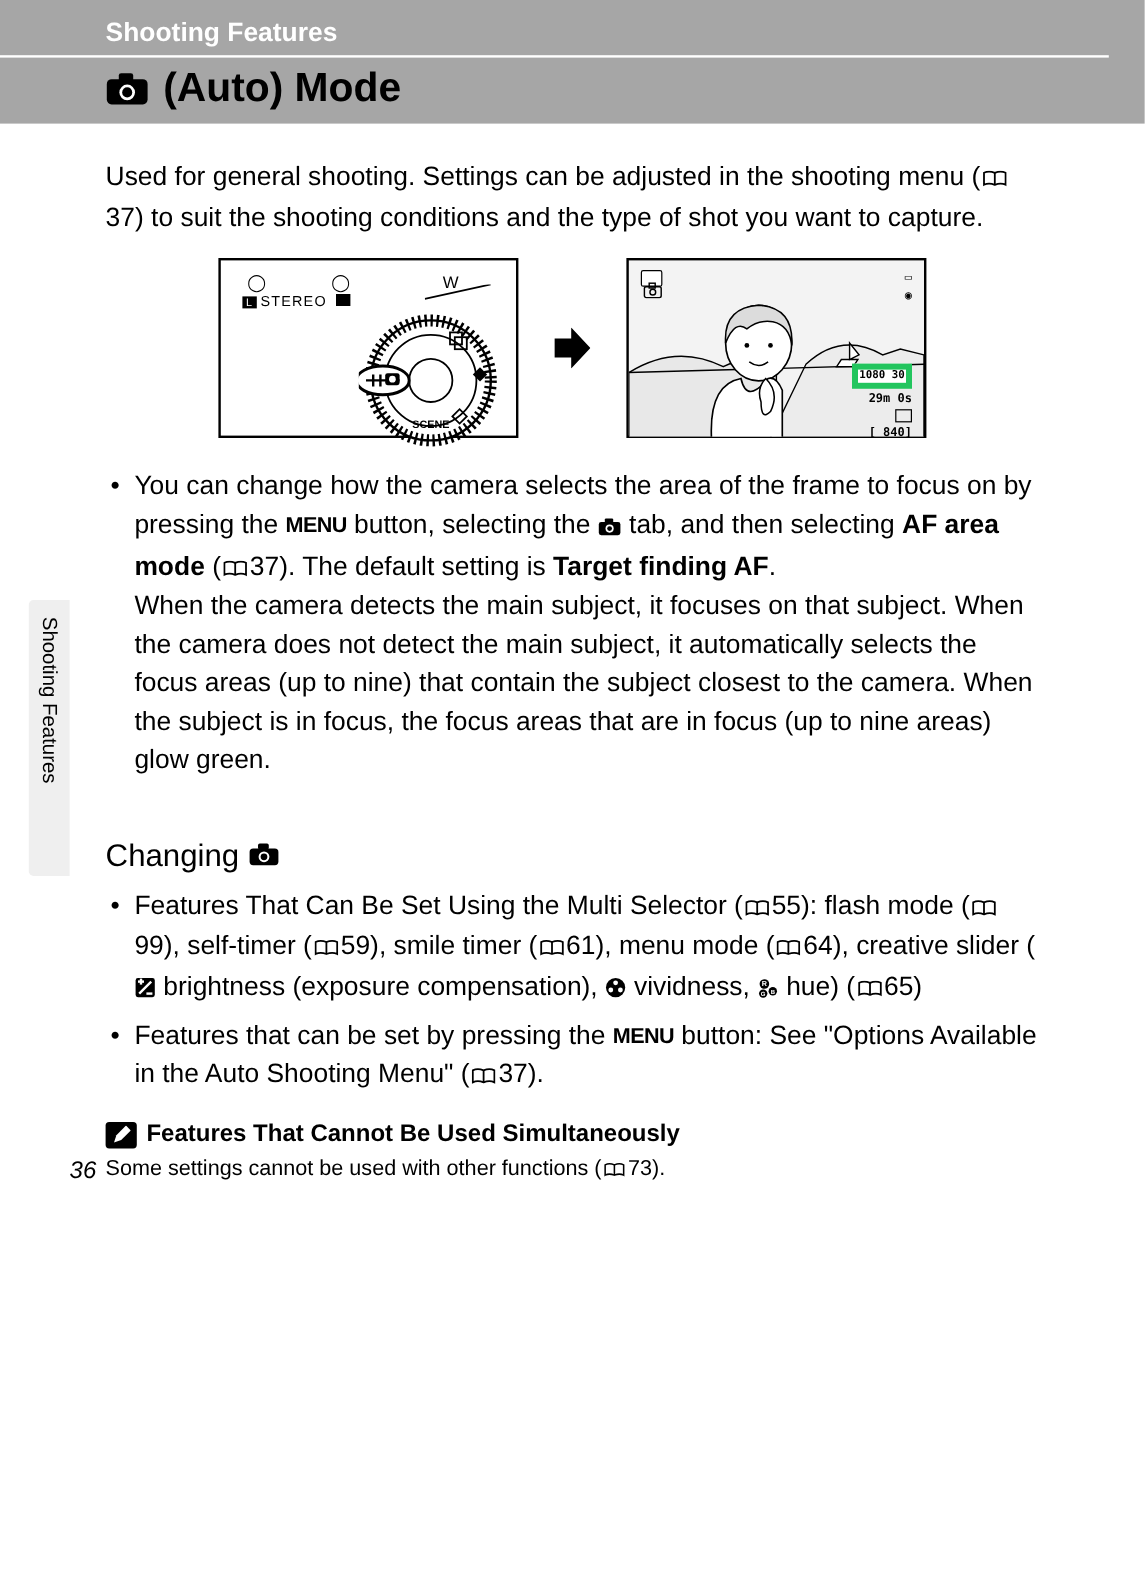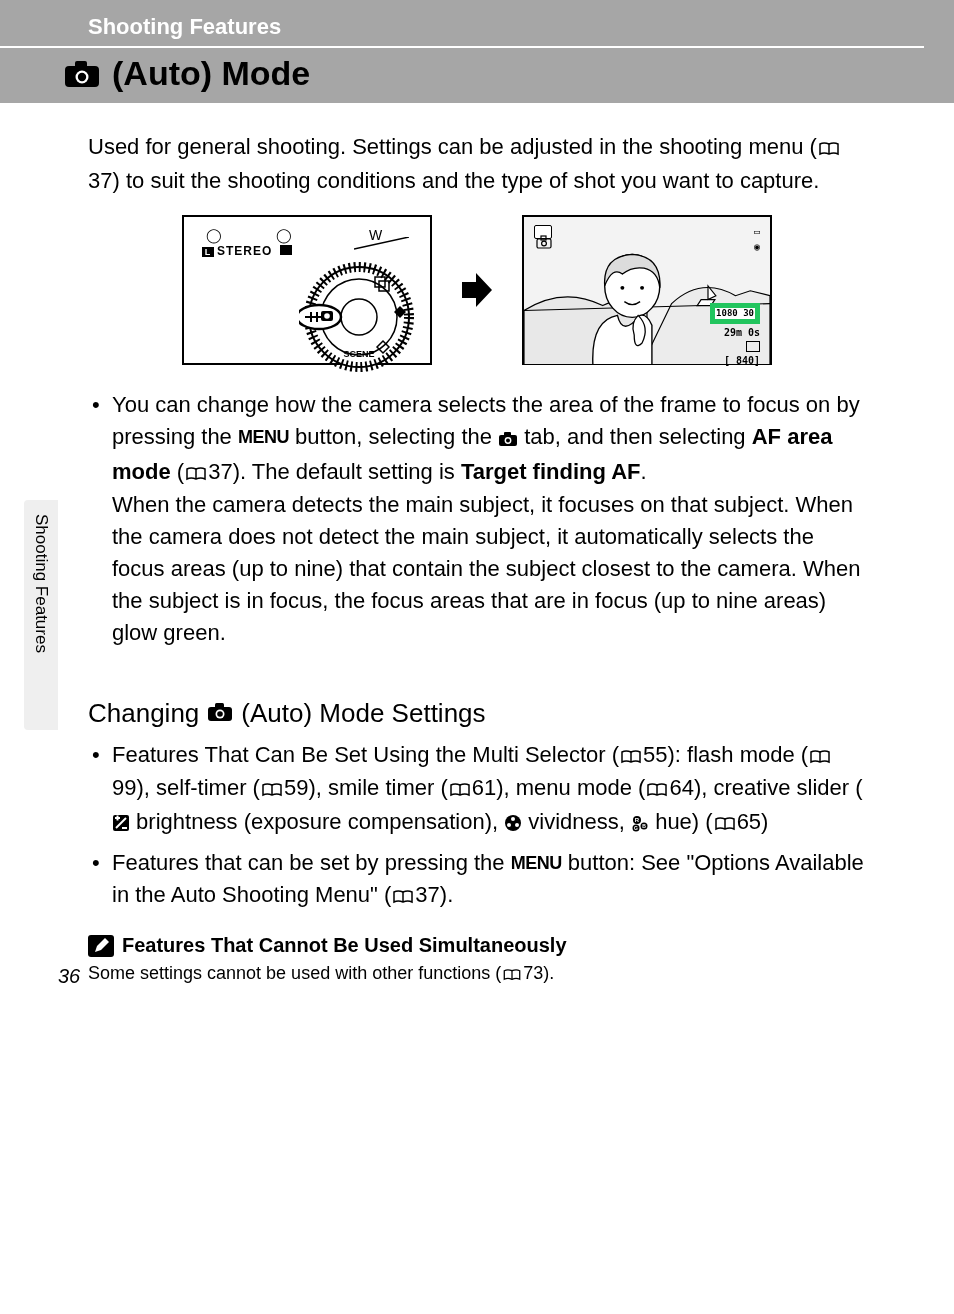--- a/index.html
+++ b/index.html
@@ -1,20 +1,20 @@
 <!DOCTYPE html>
 <html><head>
 <meta charset="utf-8">
 <style>
   * { box-sizing: border-box; margin: 0; padding: 0; }
   html, body { width: 954px; height: 1314px; font-family: "Helvetica Neue", Arial, sans-serif; background: #fff; color: #000; }
   .page { position: relative; width: 954px; height: 1036px; }
   .header-band { background: #a6a6a6; padding-top: 14px; }
   .hdr-top { color: #fff; font-weight: 700; font-size: 22px; padding: 0 0 6px 88px; border-bottom: 2px solid #fff; margin: 0 30px 0 0; }
-  .title-row { display: flex; align-items: center; gap: 12px; padding: 6px 0 10px 64px; }
+  .title-row { display: flex; align-items: center; gap: 12px; padding: 6px 0 10px 88px; }
   .title-row h1 { font-size: 34px; font-weight: 700; color: #000; }
   .cam-ic svg { display: block; }
   .content { padding: 28px 88px 0 88px; font-size: 22px; line-height: 1.45; }
   .intro { margin-bottom: 18px; }
   .bookicon { display: inline-block; vertical-align: -2px; margin: 0 2px; }
   .figrow { display: flex; align-items: center; justify-content: center; gap: 30px; margin: 8px 0 24px 0; }
   .fig { border: 2px solid #000; background: #fff; }
   .fig1 { width: 250px; height: 150px; position: relative; }
   .fig2 { width: 250px; height: 150px; position: relative; background: #f3f3f3; }
   .arrow svg { display: block; }
@@ -27,21 +27,21 @@
   .side-tab span { writing-mode: vertical-rl; font-size: 17px; }
   .note-box { position: absolute; left: 88px; bottom: 50px; right: 104px; }
   .note-title { display: flex; align-items: center; gap: 8px; font-weight: 700; font-size: 20px; margin-bottom: 6px; }
   .note-body { font-size: 18px; }
   .pgnum { position: absolute; left: 58px; bottom: 48px; font-size: 20px; font-style: italic; }
   .pencil-box { width: 26px; height: 22px; background: #000; border-radius: 3px; display: inline-flex; align-items: center; justify-content: center; }
   b { font-weight: 700; }
 
   
   .dial { position: absolute; left: 115px; top: 40px; width: 100px; height: 100px; }
-  .stereo { position: absolute; left: 18px; top: 26px; font-size: 12px; font-weight: 700; letter-spacing: 1px; }
+  .stereo { position: absolute; left: 18px; top: 26px; font-size: 12px; font-weight: 400; letter-spacing: 1px; }
   .topsym { position: absolute; top: 8px; font-size: 14px; }
   
   .lcd-cam { position: absolute; left: 10px; top: 8px; width: 18px; height: 14px; background: #fff; border: 1px solid #000; border-radius: 2px; }
   .lcd-right { position: absolute; right: 10px; top: 8px; font-size: 10px; text-align: right; line-height: 1.3; font-family: monospace; font-weight:700; }
   .lcd-right div { margin-bottom: 2px; }
   .screen-svg { position:absolute; inset:0; }
   .smallglyph { display:inline-block; vertical-align:-3px; }
 </style>
 </head>
 <body>
@@ -162,21 +162,20 @@
     </ul>
 
     <h2 class="subhead">
       <span>Changing </span>
       <span class="smallglyph"><svg width="26" height="20" viewBox="0 0 26 20">
             <rect x="1" y="5" width="24" height="14" rx="3" fill="#000"></rect>
             <rect x="8" y="1" width="9" height="5" rx="1.5" fill="#000"></rect>
             <circle cx="13" cy="12" r="4.5" fill="#fff"></circle>
             <circle cx="13" cy="12" r="2.8" fill="#000"></circle>
           </svg></span>
-      <span> (Auto) Mode Settings</span>
     </h2>
 
     <ul class="bl">
       <li>
         <span>Features That Can Be Set Using the Multi Selector (</span><span class="bookicon"><svg width="20" height="14" viewBox="0 0 20 14">
               <path d="M1 2 Q5 0 10 2 Q15 0 19 2 L19 12 Q15 10 10 12 Q5 10 1 12 Z" fill="none" stroke="#000" stroke-width="1.5"></path>
               <line x1="10" y1="2" x2="10" y2="12" stroke="#000" stroke-width="1.5"></line>
             </svg></span><span>55</span><span>): flash mode (</span><span class="bookicon"><svg width="20" height="14" viewBox="0 0 20 14">
               <path d="M1 2 Q5 0 10 2 Q15 0 19 2 L19 12 Q15 10 10 12 Q5 10 1 12 Z" fill="none" stroke="#000" stroke-width="1.5"></path>
               <line x1="10" y1="2" x2="10" y2="12" stroke="#000" stroke-width="1.5"></line>

